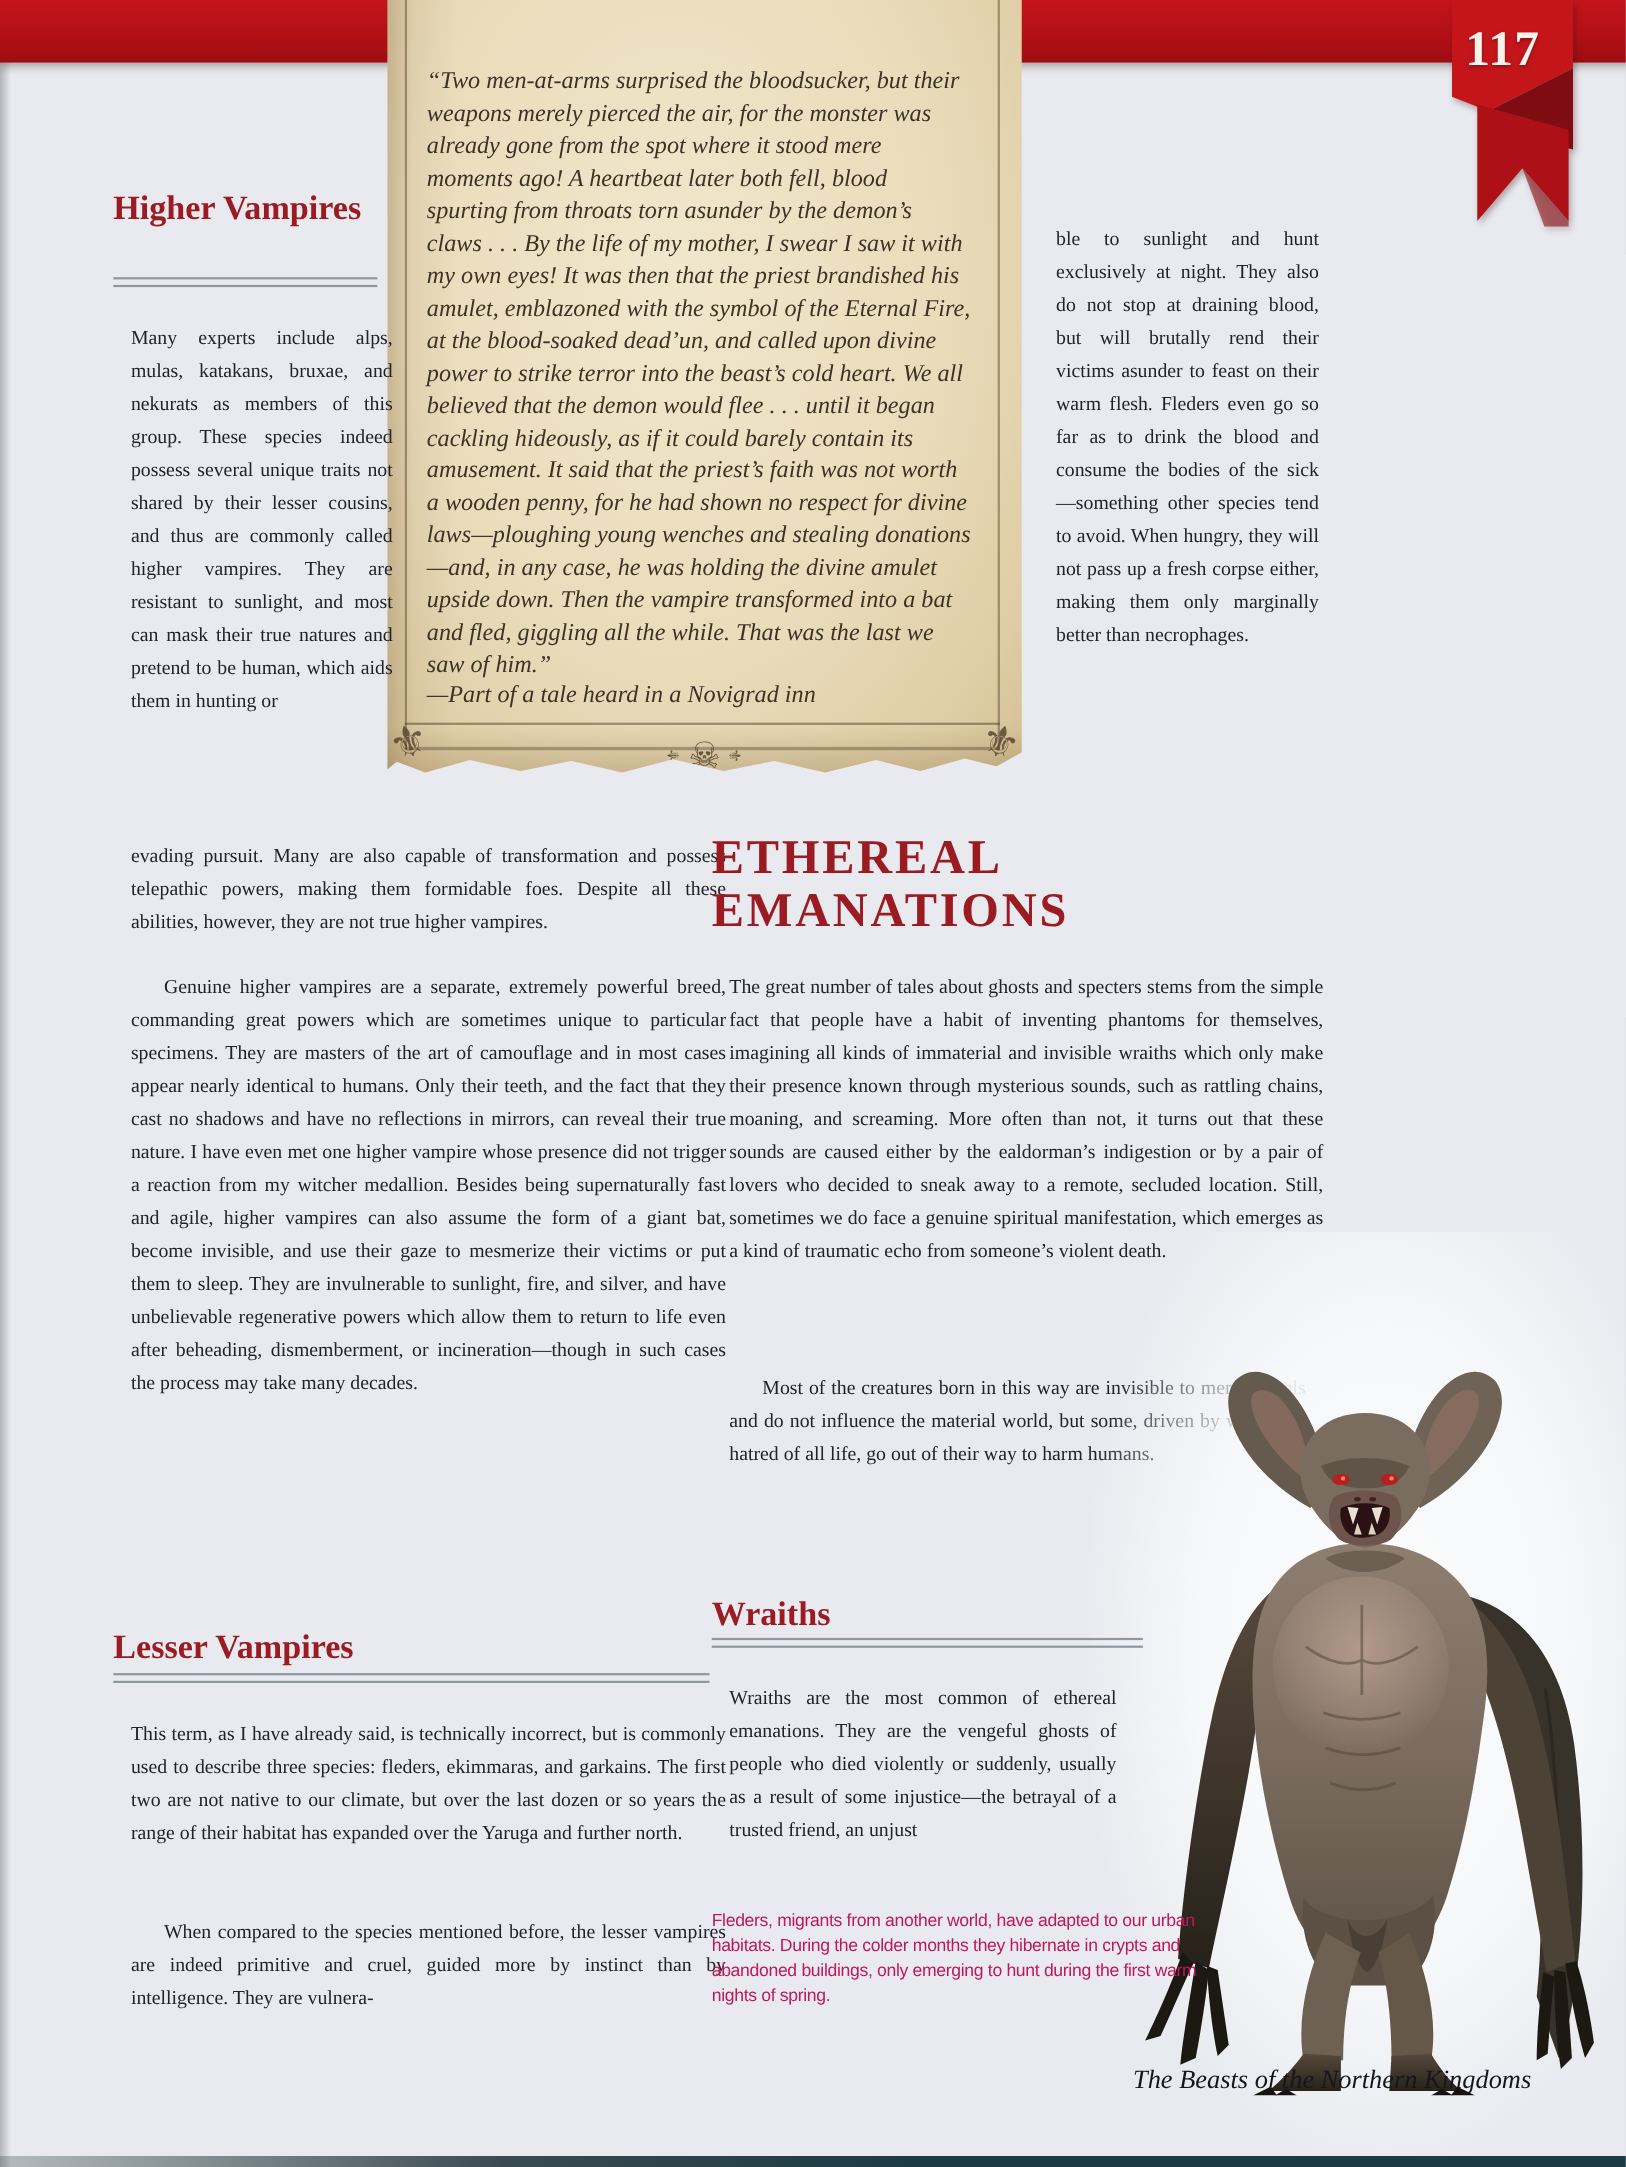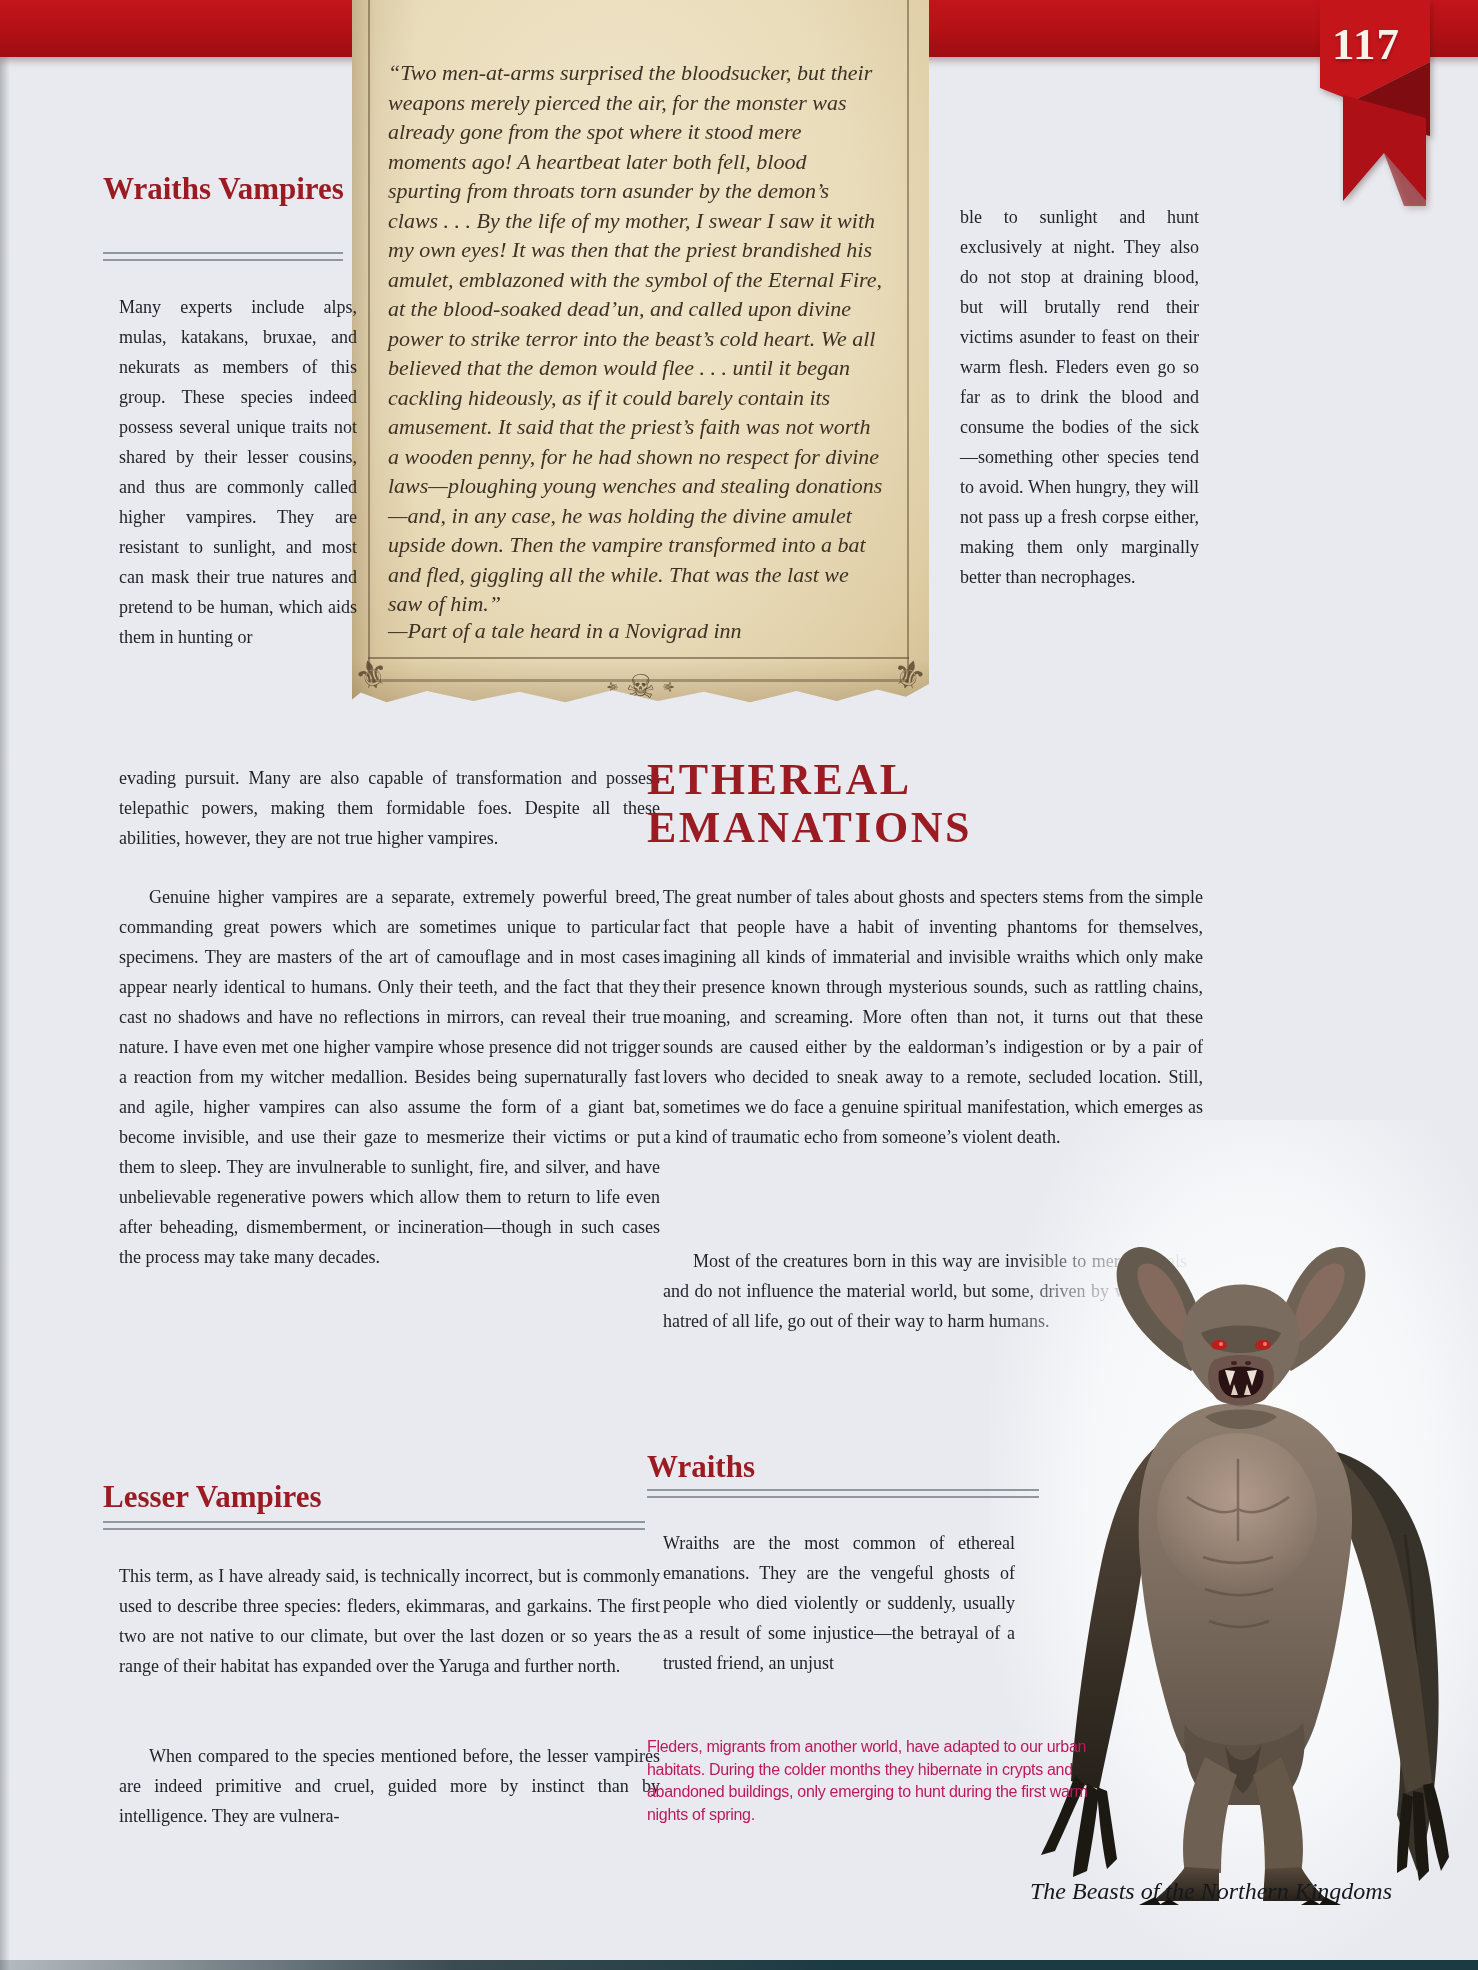--- a/index.html
+++ b/index.html
@@ -96,21 +96,21 @@
     <div class="quote-attrib">—Part of a tale heard in a Novigrad inn</div>
     <span class="orn orn-fleur-l orn-glyph">⚜</span>
     <span class="orn orn-fleur-r orn-glyph">⚜</span>
     <div class="orn orn-skull-wrap">
       <span class="side l orn-glyph">⚜</span>
       <span class="skull orn-glyph">☠</span>
       <span class="side r orn-glyph">⚜</span>
     </div>
   </div>
 
-  <h2 class="h-red abs" style="left:103px;top:172px;width:246px;">Wraiths Vampires</h2>
+  <h2 class="h-red abs" style="left:103px;top:172px;width:246px;">Higher Vampires</h2>
   <div class="rule2 abs" style="left:103px;top:252px;width:240px;"></div>
   <p class="bt abs" style="left:103px;top:276px;width:238px;">Many experts include alps, mulas, katakans, bruxae, and nekurats as members of this group. These species indeed possess several unique traits not shared by their lesser cousins, and thus are commonly called higher vampires. They are resistant to sunlight, and most can mask their true natures and pretend to be human, which aids them in hunting or</p>
 
   <p class="bt abs" style="left:103px;top:747px;width:541px;">evading pursuit. Many are also capable of transformation and possess telepathic powers, making them formidable foes. Despite all these abilities, however, they are not true higher vampires.</p>
   <p class="bt indent abs" style="left:103px;top:866px;width:541px;">Genuine higher vampires are a separate, extremely powerful breed, commanding great powers which are sometimes unique to particular specimens. They are masters of the art of camouflage and in most cases appear nearly identical to humans. Only their teeth, and the fact that they cast no shadows and have no reflections in mirrors, can reveal their true nature. I have even met one higher vampire whose presence did not trigger a reaction from my witcher medallion. Besides being supernaturally fast and agile, higher vampires can also assume the form of a giant bat, become invisible, and use their gaze to mesmerize their victims or put them to sleep. They are invulnerable to sunlight, fire, and silver, and have unbelievable regenerative powers which allow them to return to life even after beheading, dismemberment, or incineration—though in such cases the process may take many decades.</p>
 
   <h2 class="h-red abs" style="left:103px;top:1480px;width:420px;">Lesser Vampires</h2>
   <div class="rule2 abs" style="left:103px;top:1521px;width:542px;"></div>
   <p class="bt abs" style="left:103px;top:1545px;width:541px;">This term, as I have already said, is technically incorrect, but is commonly used to describe three species: fleders, ekimmaras, and garkains. The first two are not native to our climate, but over the last dozen or so years the range of their habitat has expanded over the Yaruga and further north.</p>
   <p class="bt indent abs" style="left:103px;top:1725px;width:541px;">When compared to the species mentioned before, the lesser vampires are indeed primitive and cruel, guided more by instinct than by intelligence. They are vulnera-</p>

